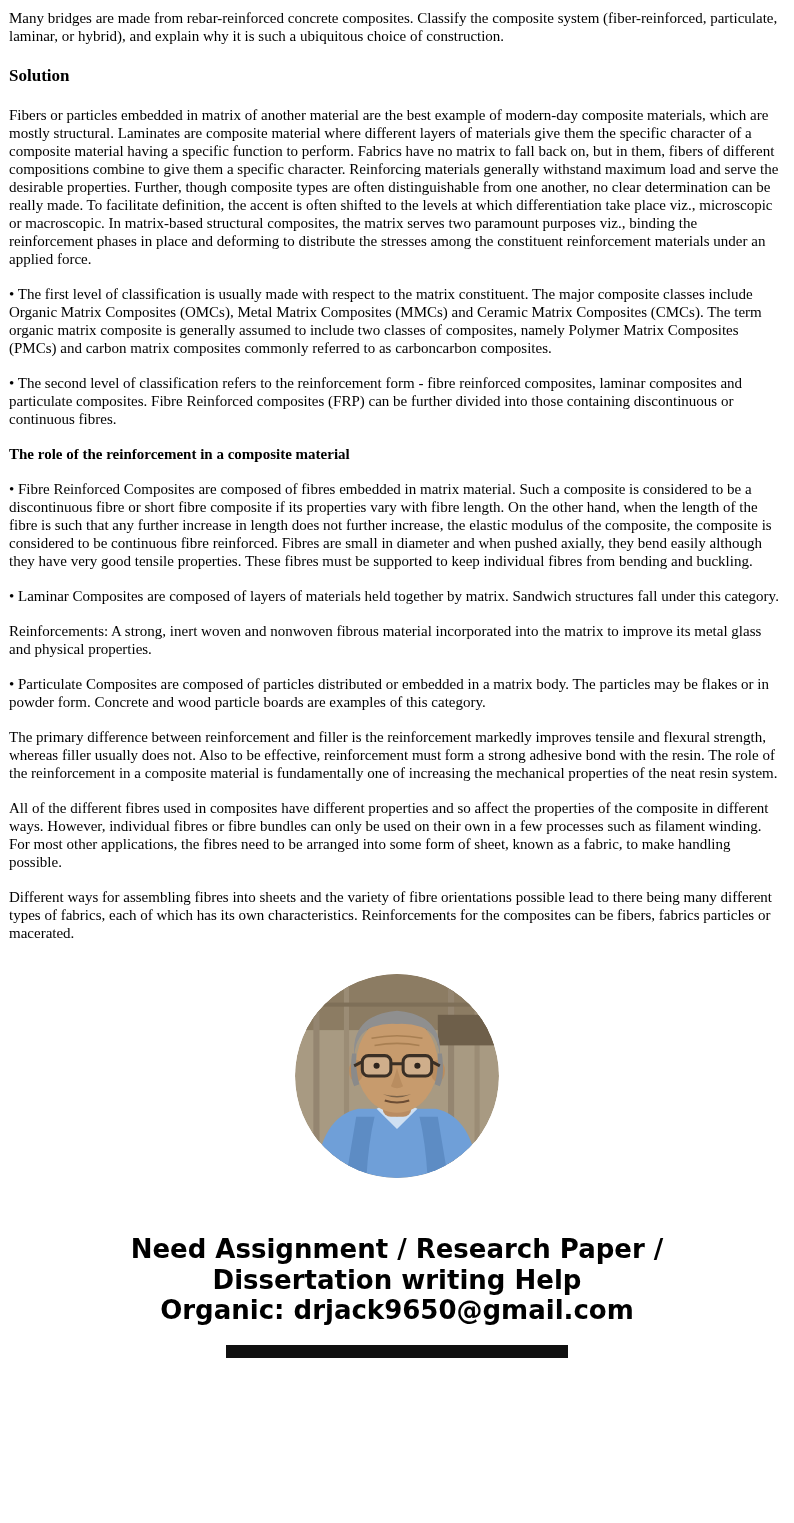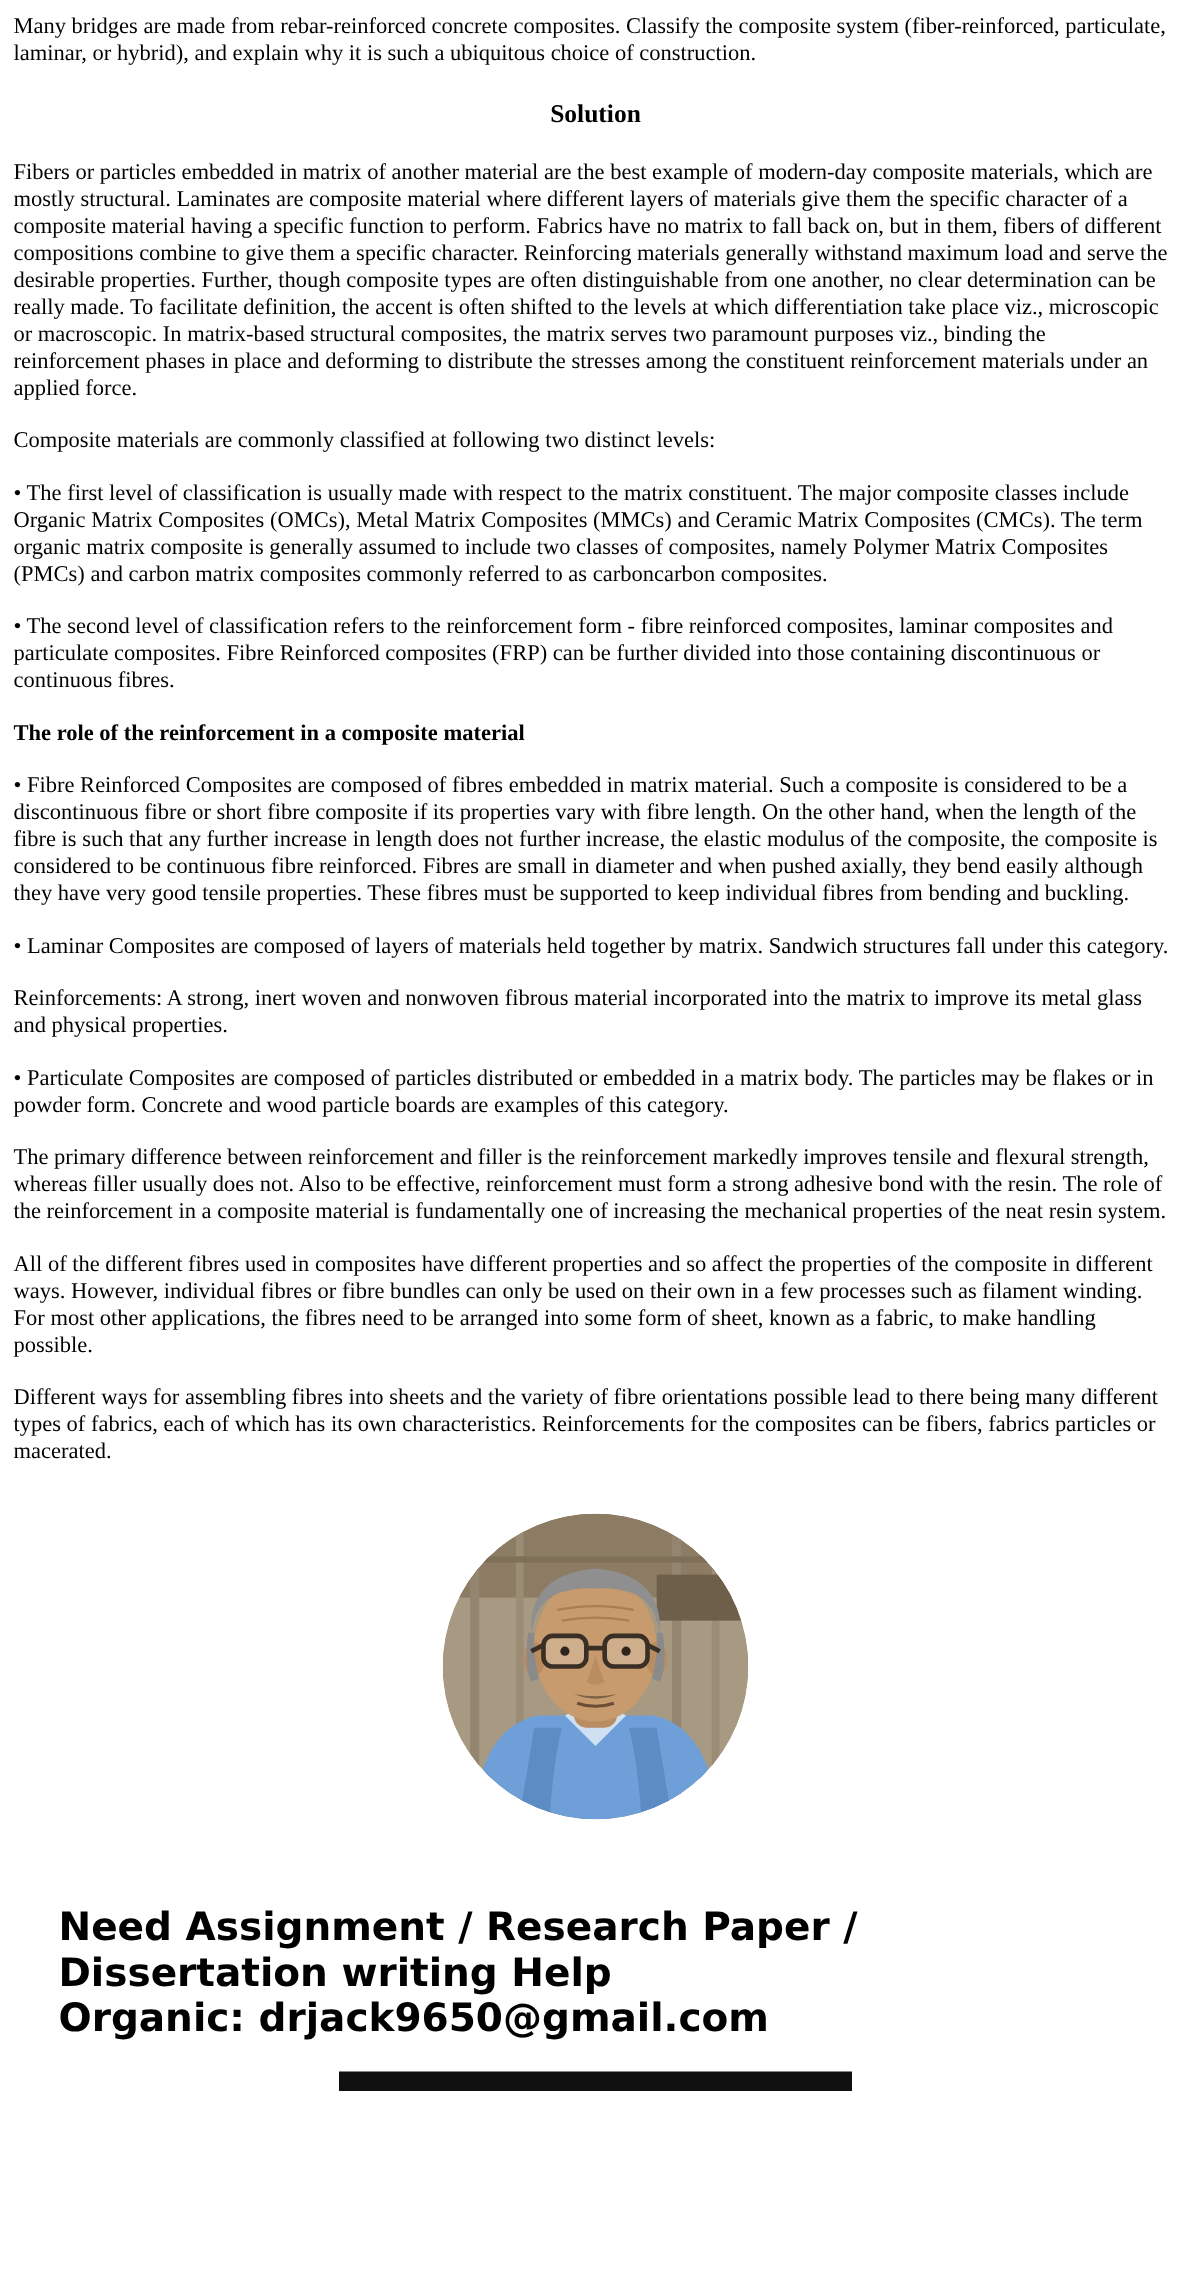--- a/index.html
+++ b/index.html
@@ -21,37 +21,37 @@
     border-radius: 30px;
   }
   .page p {
     margin: 0 0 17px 0;
   }
   h2.solution-heading {
     font-family: "Liberation Serif", serif;
     font-size: 17px;
     font-weight: bold;
     margin: 21px 0 20px 0;
-    text-align: center;
   }
   p.section-heading {
     font-weight: bold;
   }
   .avatar-wrap {
     text-align: center;
     margin-top: 32px;
   }
   .avatar {
     display: inline-block;
     width: 204px;
     height: 204px;
     border-radius: 50%;
     overflow: hidden;
   }
   .footer {
+    text-align: center;
     font-family: "DejaVu Sans", sans-serif;
     font-weight: 700;
     font-size: 26px;
     line-height: 1.16;
     margin-top: 52px;
     padding: 0 30px;
   }
   .footer .footer-line {
     margin: 0;
   }
@@ -65,21 +65,20 @@
 </head>
 <body>
 
 <div class="page">
 
   <p>Many bridges are made from rebar-reinforced concrete composites. Classify the composite system (fiber-reinforced, particulate, laminar, or hybrid), and explain why it is such a ubiquitous choice of construction.</p>
 
   <h2 class="solution-heading">Solution</h2>
 
   <p>Fibers or particles embedded in matrix of another material are the best example of modern-day composite materials, which are mostly structural. Laminates are composite material where different layers of materials give them the specific character of a composite material having a specific function to perform. Fabrics have no matrix to fall back on, but in them, fibers of different compositions combine to give them a specific character. Reinforcing materials generally withstand maximum load and serve the desirable properties. Further, though composite types are often distinguishable from one another, no clear determination can be really made. To facilitate definition, the accent is often shifted to the levels at which differentiation take place viz., microscopic or macroscopic. In matrix-based structural composites, the matrix serves two paramount purposes viz., binding the reinforcement phases in place and deforming to distribute the stresses among the constituent reinforcement materials under an applied force.</p>
-  <p>Composite materials are commonly classified at following two distinct levels:</p>
   <p>• The first level of classification is usually made with respect to the matrix constituent. The major composite classes include Organic Matrix Composites (OMCs), Metal Matrix Composites (MMCs) and Ceramic Matrix Composites (CMCs). The term organic matrix composite is generally assumed to include two classes of composites, namely Polymer Matrix Composites (PMCs) and carbon matrix composites commonly referred to as carboncarbon composites.</p>
   <p>• The second level of classification refers to the reinforcement form - fibre reinforced composites, laminar composites and particulate composites. Fibre Reinforced composites (FRP) can be further divided into those containing discontinuous or continuous fibres.</p>
 
   <p class="section-heading">The role of the reinforcement in a composite material</p>
 
   <p>• Fibre Reinforced Composites are composed of fibres embedded in matrix material. Such a composite is considered to be a discontinuous fibre or short fibre composite if its properties vary with fibre length. On the other hand, when the length of the fibre is such that any further increase in length does not further increase, the elastic modulus of the composite, the composite is considered to be continuous fibre reinforced. Fibres are small in diameter and when pushed axially, they bend easily although they have very good tensile properties. These fibres must be supported to keep individual fibres from bending and buckling.</p>
   <p>• Laminar Composites are composed of layers of materials held together by matrix. Sandwich structures fall under this category.</p>
   <p>Reinforcements: A strong, inert woven and nonwoven fibrous material incorporated into the matrix to improve its metal glass and physical properties.</p>
   <p>• Particulate Composites are composed of particles distributed or embedded in a matrix body. The particles may be flakes or in powder form. Concrete and wood particle boards are examples of this category.</p>
   <p>The primary difference between reinforcement and filler is the reinforcement markedly improves tensile and flexural strength, whereas filler usually does not. Also to be effective, reinforcement must form a strong adhesive bond with the resin. The role of the reinforcement in a composite material is fundamentally one of increasing the mechanical properties of the neat resin system.</p>

